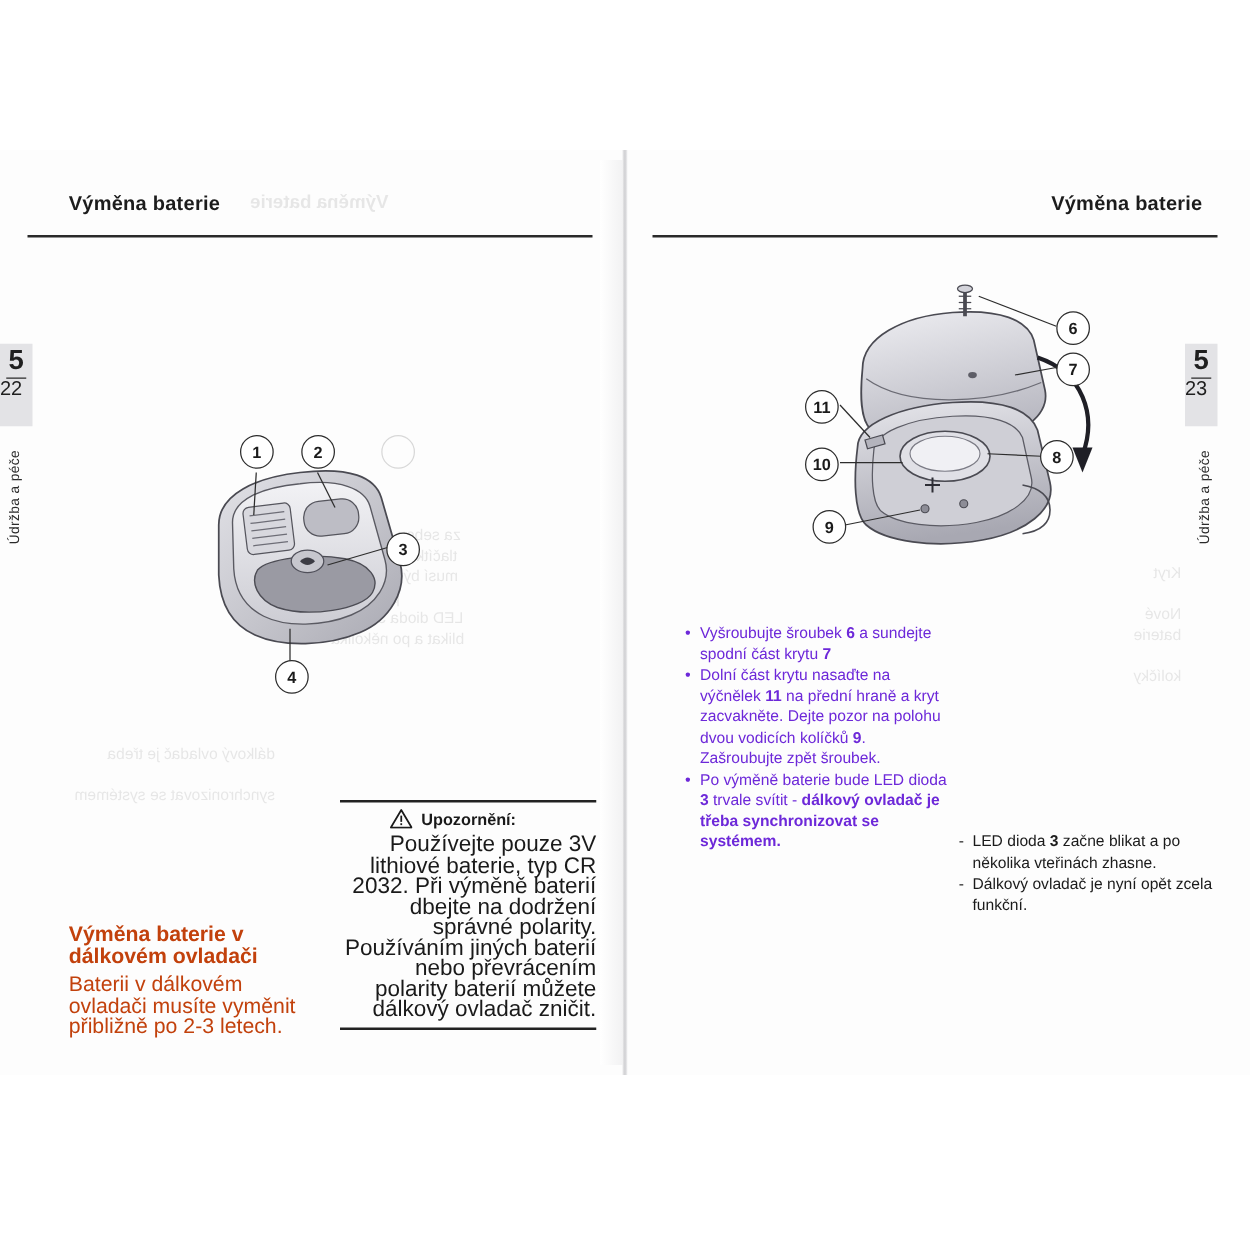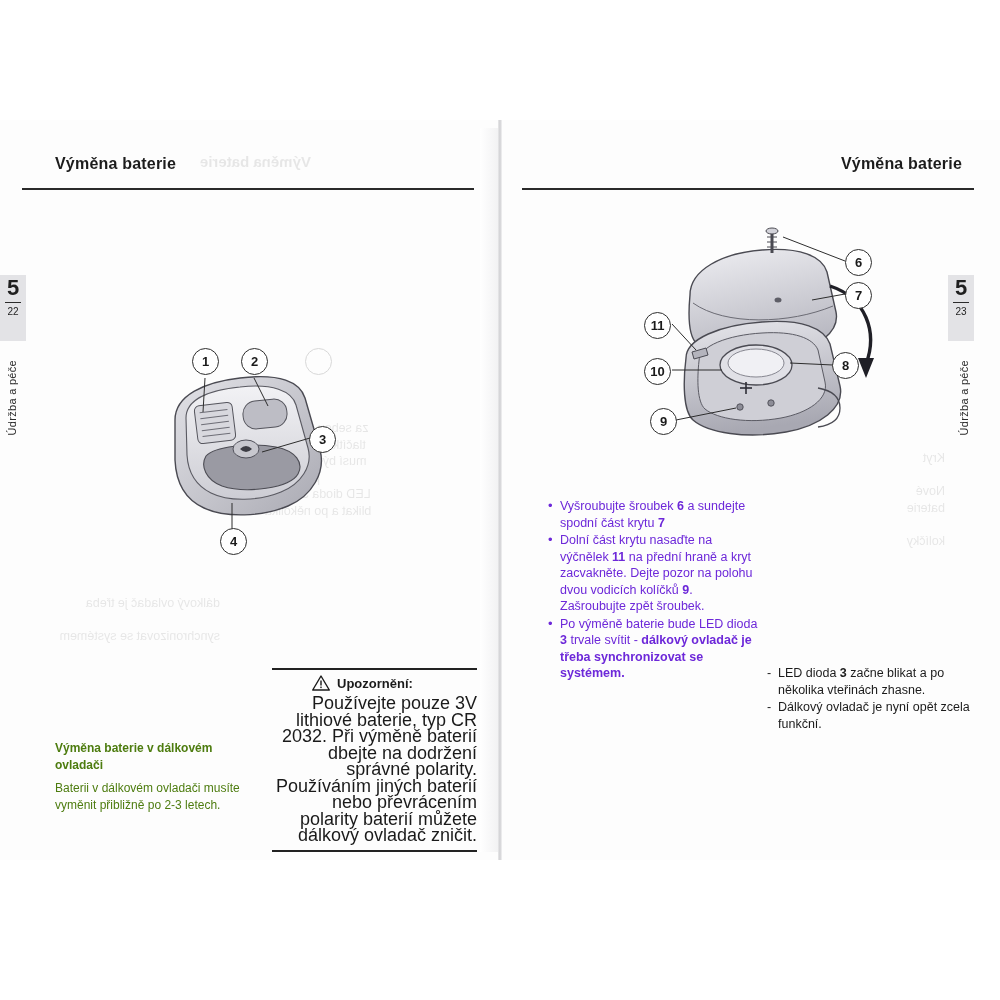--- a/index.html
+++ b/index.html
@@ -44,31 +44,31 @@
     position:absolute;width:26px;background:#e3e3e6;
   }
   .tab .num{
     font-size:22px;font-weight:bold;text-align:center;color:#1f1f1f;
     line-height:26px;
   }
   .tab .sep{
     width:16px;height:1px;background:#2b2b2b;margin:1px auto 2px auto;
   }
   .tab .pno{
-    font-size:10px;text-align:center;color:#1f1f1f;line-height:13px;
+    font-size:16px;text-align:left;color:#1f1f1f;line-height:13px;
   }
   .vtext{
     position:absolute;font-size:11px;color:#2a2a2a;
     writing-mode:vertical-rl;transform:rotate(180deg);
     white-space:nowrap;letter-spacing:.3px;
   }
 
   
   .p{
-    position:absolute;font-size:12px;line-height:16.5px;color:#4d7c0f;
+    position:absolute;font-size:17px;line-height:16.5px;color:#c2410c;
   }
   .bold-head{font-weight:bold;}
 
   ul.bullets{
     position:absolute;margin:0;padding:0 0 0 14px;list-style:none;
     font-size:12.5px;line-height:16.5px;color:#6d28d9;
   }
   ul.bullets li{
     position:relative;margin-bottom:1px;
   }
@@ -182,21 +182,21 @@
       </svg>
     </div>
 
     <div class="callout" style="left:192px;top:228px;">1</div>
     <div class="callout" style="left:241px;top:228px;">2</div>
     <div class="callout" style="left:309px;top:306px;">3</div>
     <div class="callout" style="left:220px;top:408px;">4</div>
 
     <div style="position:absolute;left:305px;top:228px;width:25px;height:25px;border-radius:50%;border:1.2px solid #d8d8d8;"></div>
 
-    <div class="warnbox" style="left:272px;top:548px;width:205px;">
+    <div class="warnbox" style="left:272px;top:520px;width:205px;">
       <div class="warn-rule"></div>
       <div class="warn-head">
         <span style="display:inline-block;width:18px;height:16px;">
           <svg width="18" height="16" viewBox="0 0 18 16">
             <path d="M9,1 L17.3,15 L0.7,15 Z" fill="none" stroke="#1b1b1b" stroke-width="1.4" stroke-linejoin="round"></path>
             <rect x="8.3" y="5.5" width="1.4" height="5" fill="#1b1b1b"></rect>
             <rect x="8.3" y="11.6" width="1.4" height="1.5" fill="#1b1b1b"></rect>
           </svg>
         </span>
         <span>Upozornění:</span>

